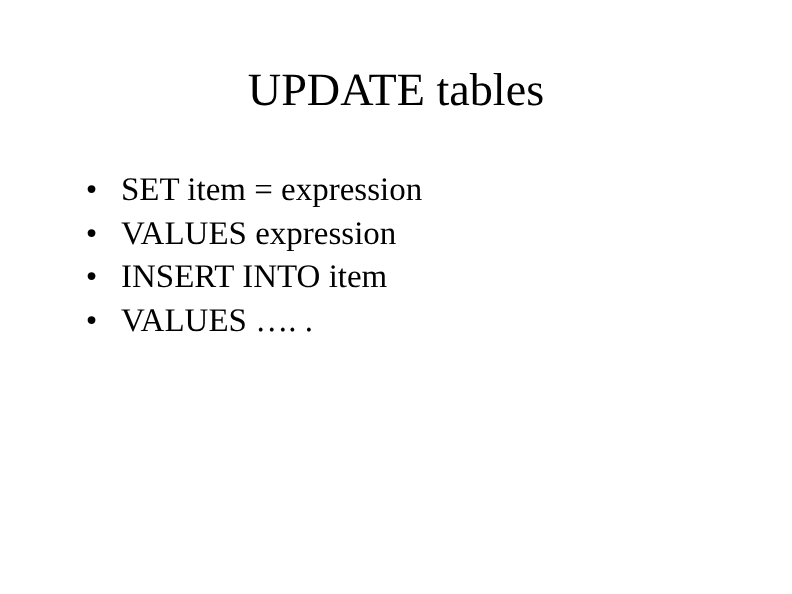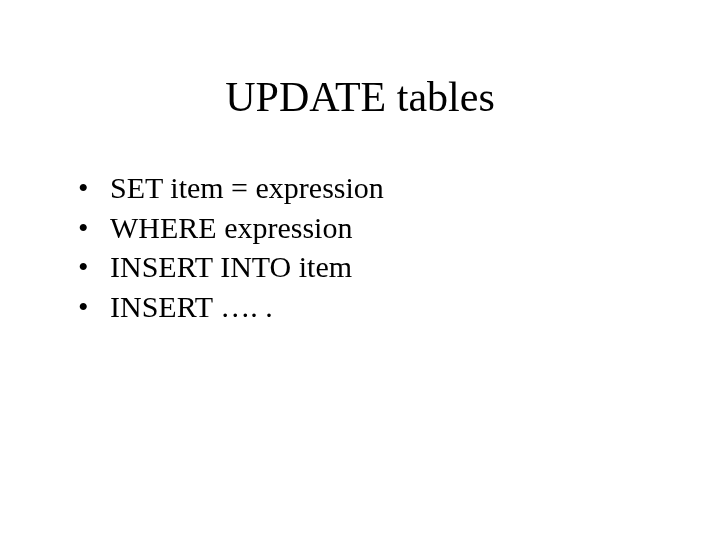--- a/index.html
+++ b/index.html
@@ -18,21 +18,20 @@
     .slide {
       width: 100%;
       height: 100%;
       padding-top: 58px;
     }
     .title {
       font-size: 42px;
       font-weight: normal;
       text-align: center;
       margin-bottom: 48px;
-      margin-top: 15px;
     }
     .bullet-list {
       list-style: none;
       padding-left: 78px;
     }
     .bullet-item {
       font-size: 30px;
       line-height: 1.25;
       position: relative;
       padding-left: 32px;
@@ -50,24 +49,24 @@
 
 <div class="slide">
   <h1 class="title">UPDATE tables</h1>
   <ul class="bullet-list">
     <li class="bullet-item">
       <span class="bullet-dot">•</span>
       <span>SET item = expression</span>
     </li>
     <li class="bullet-item">
       <span class="bullet-dot">•</span>
-      <span>WHERE expression</span>
+      <span>VALUES expression</span>
     </li>
     <li class="bullet-item">
       <span class="bullet-dot">•</span>
       <span>INSERT INTO item</span>
     </li>
     <li class="bullet-item">
       <span class="bullet-dot">•</span>
-      <span>INSERT …. .</span>
+      <span>VALUES …. .</span>
     </li>
   </ul>
 </div>
 
 </body></html>

